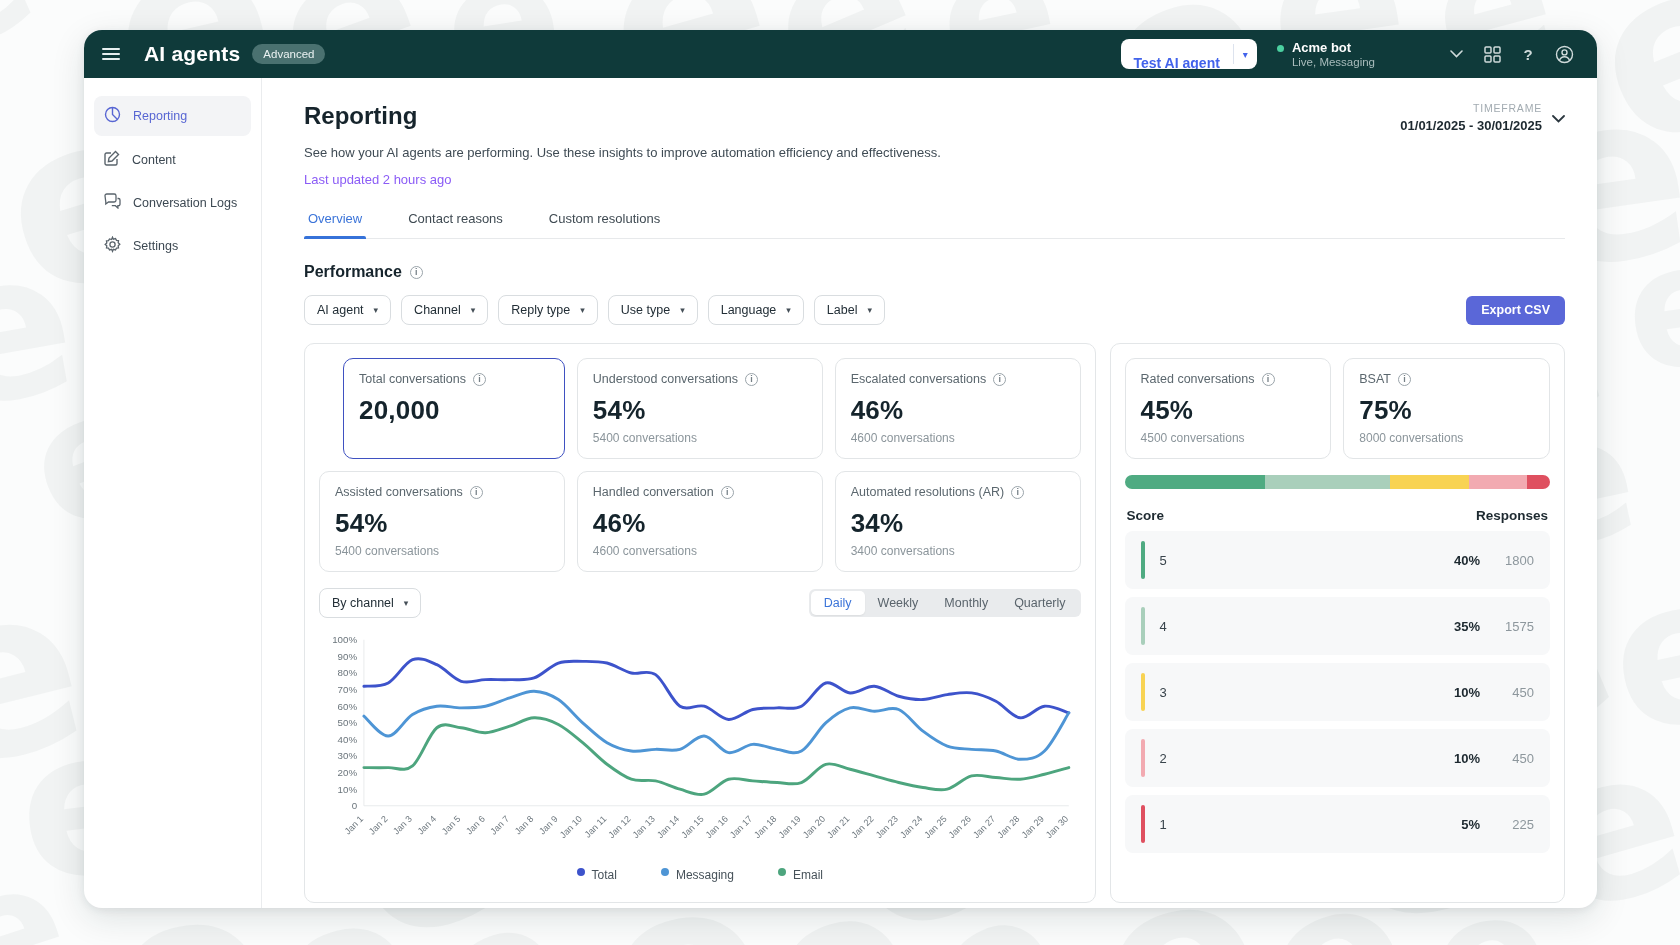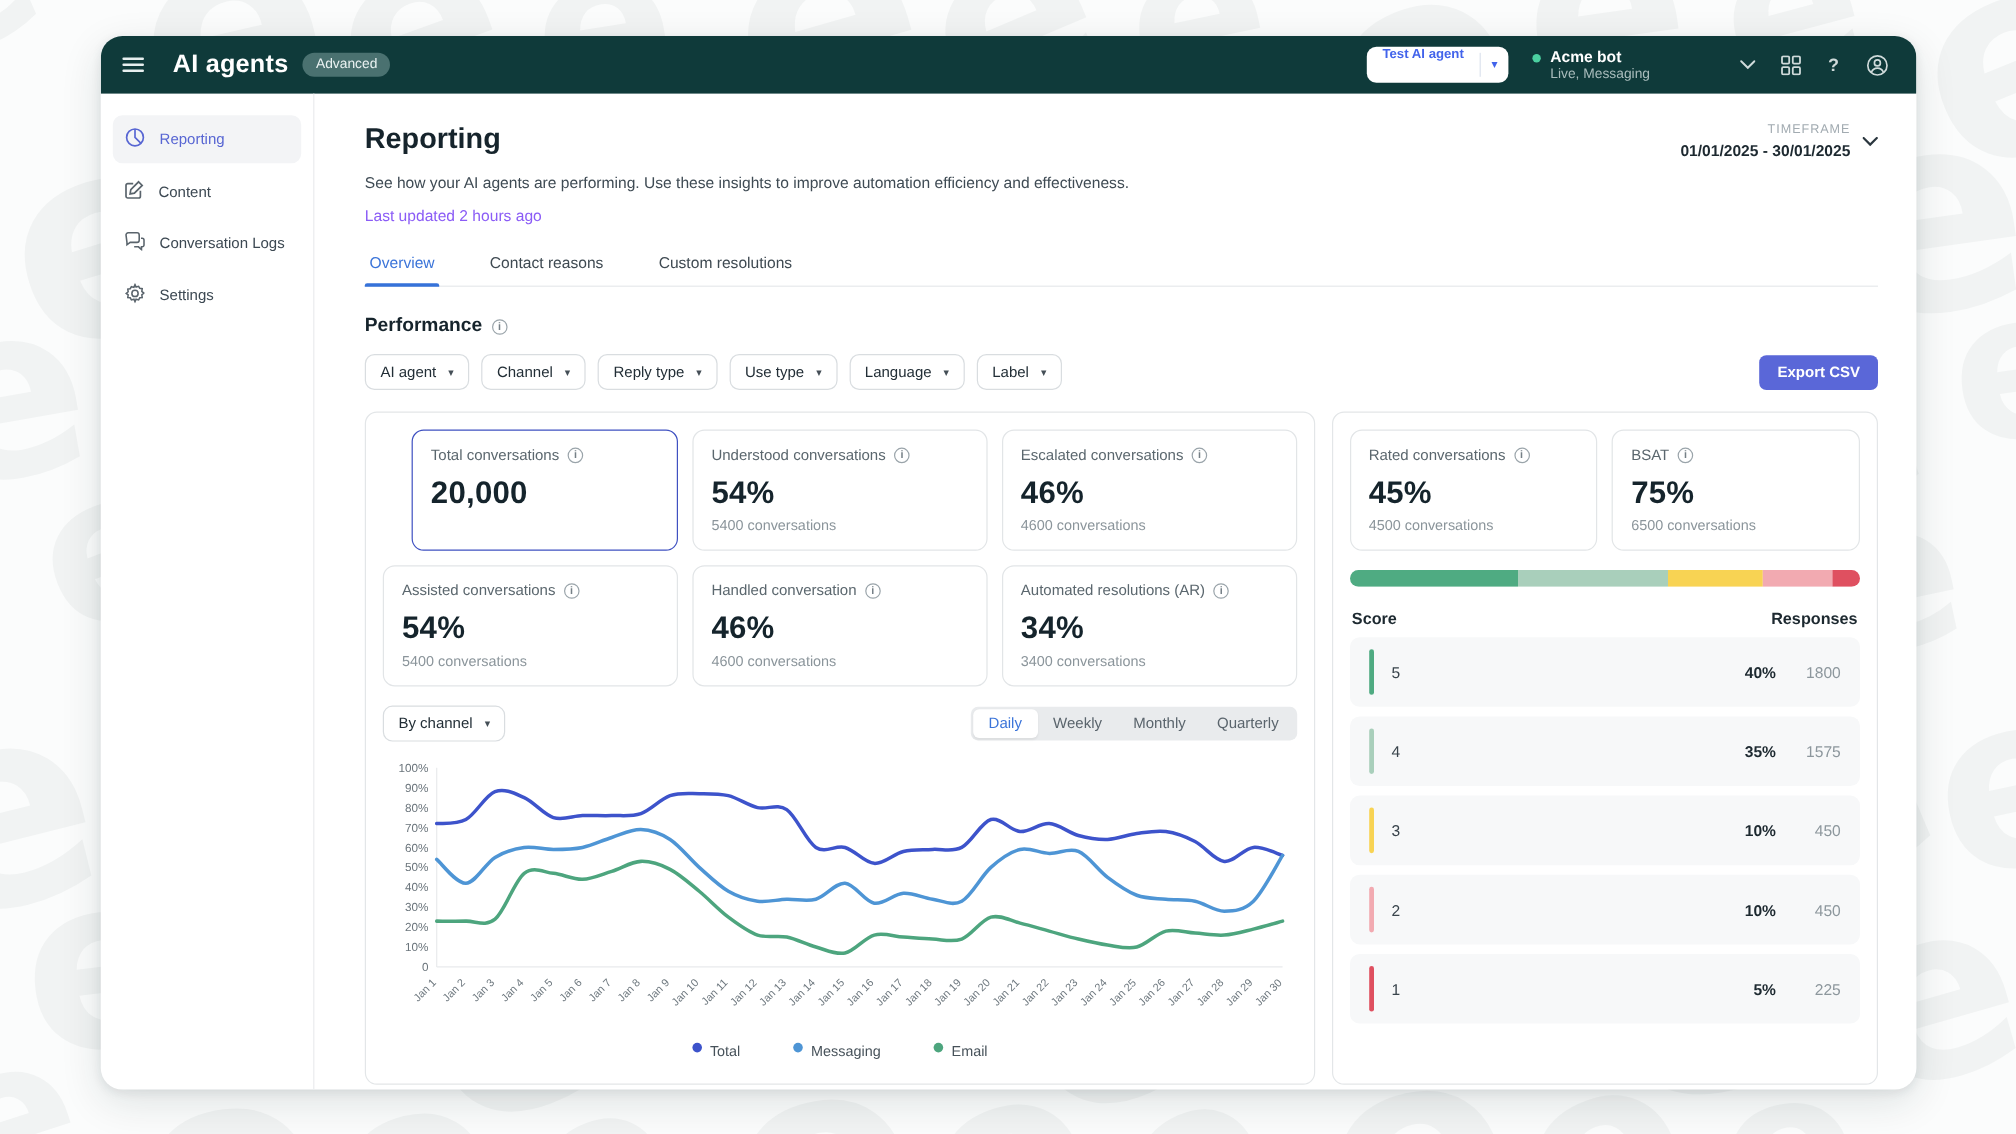--- a/index.html
+++ b/index.html
@@ -14,21 +14,21 @@
     display:flex; flex-direction:column; overflow:hidden; }
 
   
   .topbar { height:48px; background:#0f3a3a; display:flex; align-items:center; padding:0 22px 0 18px; flex:0 0 auto; }
   .hamburger { width:18px; cursor:pointer; margin-right:24px; }
   .hamburger i { display:block; height:2px; background:#e7efef; border-radius:2px; margin:3px 0; }
   .app-title { color:#fff; font-size:21px; font-weight:600; letter-spacing:.2px; }
   .adv-badge { margin-left:12px; background:#4a7170; color:#eaf2f2; font-size:11.5px; padding:4px 11px; border-radius:20px; }
   .topbar-right { margin-left:auto; display:flex; align-items:center; gap:14px; }
   .test-btn { display:flex; align-items:stretch; background:#fff; border-radius:8px; overflow:hidden; height:30px; cursor:pointer; }
-  .test-btn .main { display:flex; align-items:center; padding:0 13px; color:#4263eb; font-size:11px; font-weight:600; }
+  .test-btn .main { display:flex; align-items:center; padding:16px 13px; color:#4263eb; font-size:14px; font-weight:600; }
   .test-btn .split { width:1px; background:#dde3ee; margin:5px 0; }
   .test-btn .caret { display:flex; align-items:center; padding:0 9px; color:#4263eb; font-size:10px; }
   .bot-block { display:flex; align-items:flex-start; gap:8px; margin-left:6px; }
   .bot-dot { width:7px; height:7px; border-radius:50%; background:#4bd0a0; margin-top:5px; }
   .bot-name { color:#fff; font-size:13px; font-weight:700; line-height:1.25; }
   .bot-status { color:#a9bcbc; font-size:11.5px; }
   .top-icon { color:#cfdada; display:flex; align-items:center; justify-content:center; width:22px; height:22px; cursor:pointer; }
   .chev { margin-left:56px; }
 
   
@@ -465,21 +465,21 @@
                   </div>
                   <div class="mvalue">45%</div>
                   <div class="msub">4500 conversations</div>
                 </div>
                 <div class="mcard">
                   <div class="mlabel">
                     <span>BSAT</span>
                     <span class="info">i</span>
                   </div>
                   <div class="mvalue">75%</div>
-                  <div class="msub">6500 conversations</div>
+                  <div class="msub">8000 conversations</div>
                 </div>
               </div>
             <div class="dist-bar">
                 <i style="width: 33%; background: rgb(79, 171, 130);"></i>
                 <i style="width: 29.5%; background: rgb(169, 207, 187);"></i>
                 <i style="width: 18.5%; background: rgb(248, 211, 83);"></i>
                 <i style="width: 13.5%; background: rgb(242, 170, 177);"></i>
                 <i style="width: 5.5%; background: rgb(223, 80, 96);"></i>
               </div>
             <div class="score-head">

